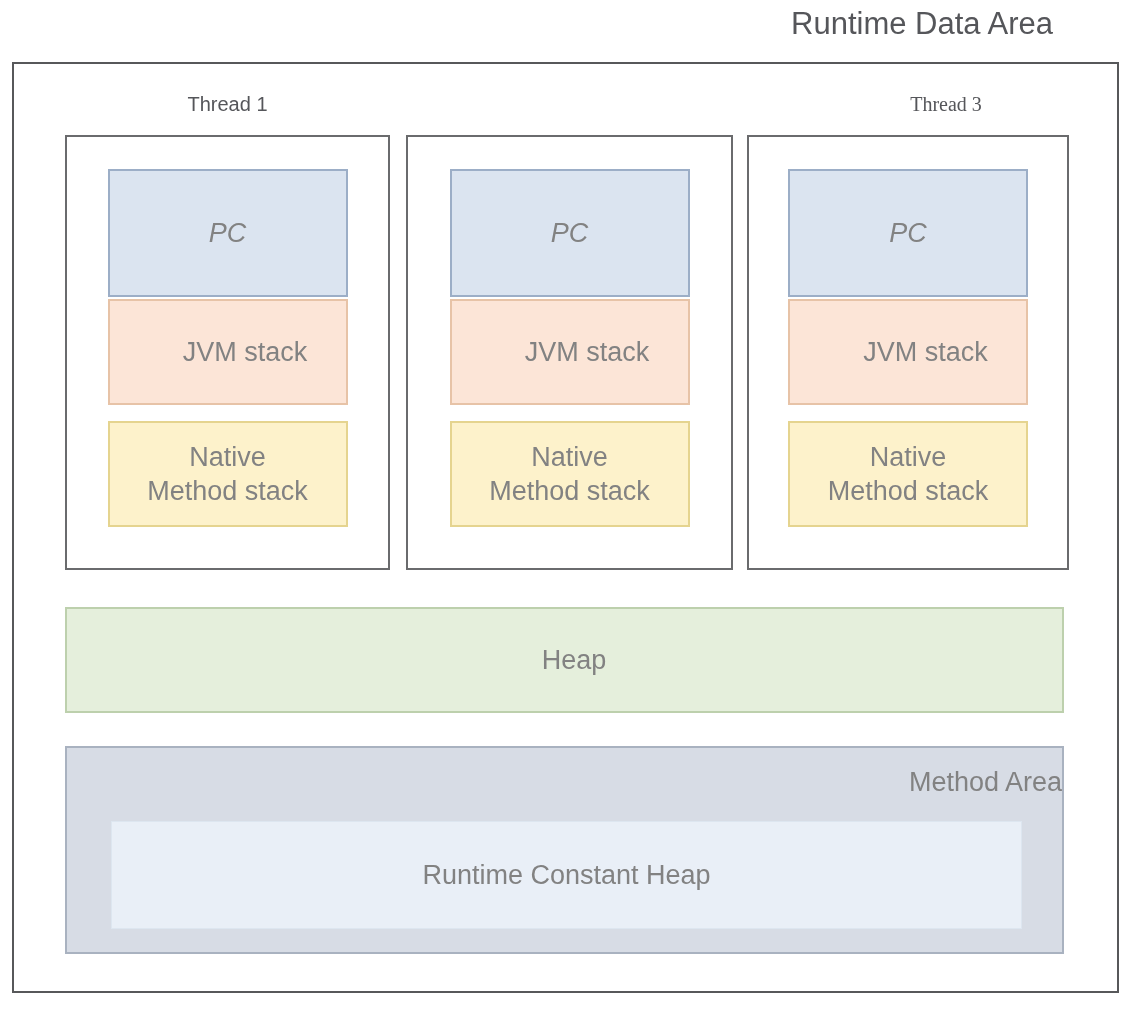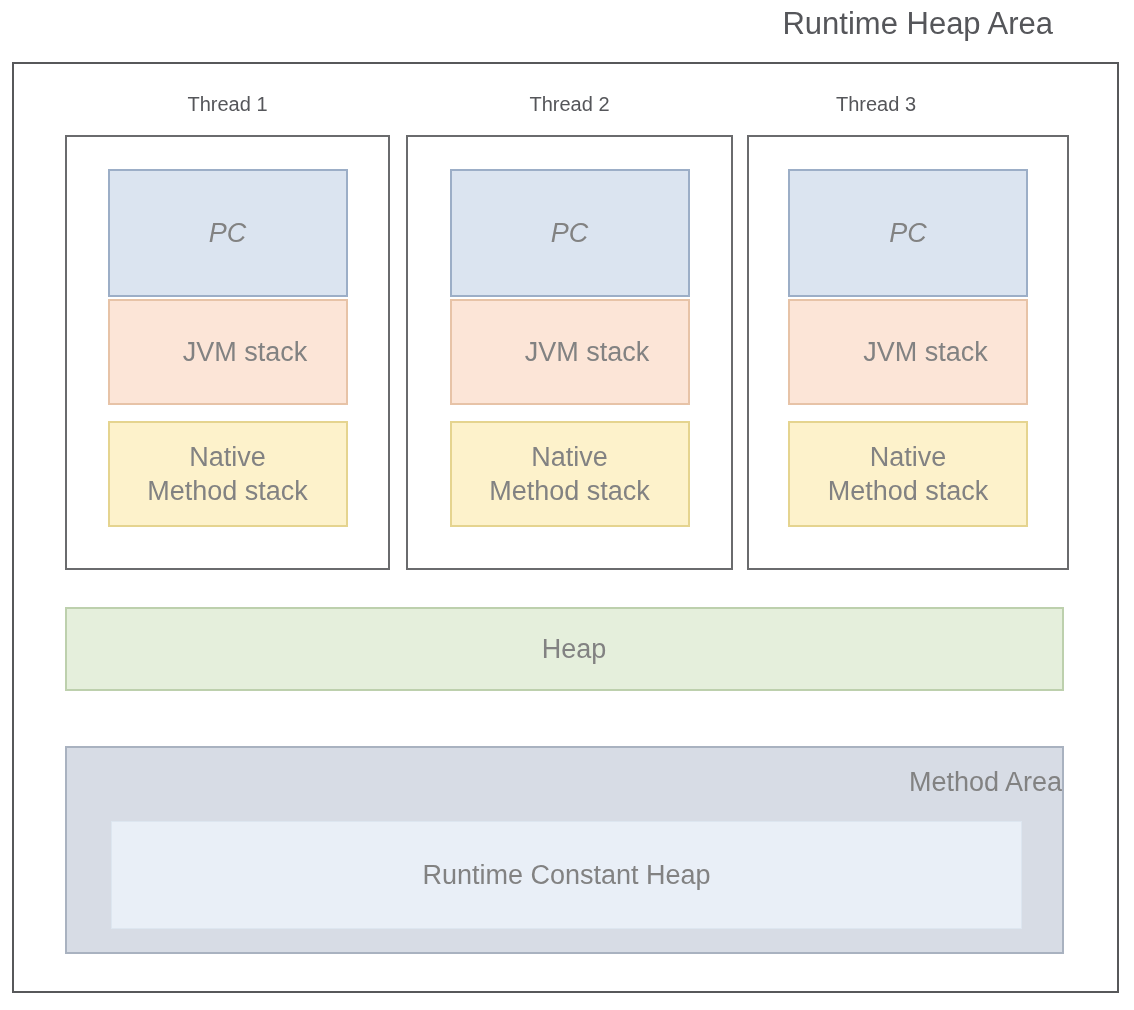--- a/index.html
+++ b/index.html
@@ -34,21 +34,21 @@
     position: absolute;
     top: 20px;
     height: 40px;
     line-height: 40px;
     text-align: center;
     font-size: 20px;
     color: var(--header-text, #55565a);
   }
   .tlabel.t1 { left: 51px;  width: 325px; }
   .tlabel.t2 { left: 392px; width: 327px; }
-  .tlabel.t3 { left: 701px; width: 322px; }
+  .tlabel.t3 { left: 771px; width: 322px; font-family: Liberation Serif, serif; }
   .tbox {
     position: absolute;
     top: 71px;
     height: 435px;
     box-sizing: border-box;
     border: 2px solid var(--thread-border, #6a6b6d);
     background: #ffffff;
   }
   .tbox.t1 { left: 51px;  width: 325px; }
   .tbox.t2 { left: 392px; width: 327px; }
@@ -69,21 +69,21 @@
     color: var(--box-label-text, #828282);
   }
   .cell.pc     { top: 32px;  height: 128px; background: var(--pc-fill, #dbe4f0);     border: 2px solid var(--pc-border, #9caec7); font-style: italic; }
   .cell.jvm    { top: 162px; height: 106px; background: var(--jvm-fill, #fce5d7);    border: 2px solid var(--jvm-border, #e7c3a7); padding-left: 35px; }
   .cell.native { top: 284px; height: 106px; background: var(--native-fill, #fdf2cb); border: 2px solid var(--native-border, #e5d48f); }
   .heap {
     position: absolute;
     left: 51px;
     top: 543px;
     width: 999px;
-    height: 84px;
+    height: 106px;
     box-sizing: border-box;
     background: var(--heap-fill, #e5efdc);
     border: 2px solid var(--heap-border, #bdd0ad);
     display: flex;
     align-items: center;
     justify-content: center;
     font-size: 27px;
     color: var(--box-label-text, #828282);
     padding-left: 19px;
   }
@@ -121,26 +121,25 @@
     justify-content: center;
     font-size: 27px;
     color: var(--box-label-text, #828282);
   }
 </style>
 </head>
 <body>
 
 <div class="canvas">
 
-  <div class="title">Runtime Heap Area</div>
+  <div class="title">Runtime Data Area</div>
 
   <div class="outer">
 
     <div class="tlabel t1">Thread 1</div>
-    <div class="tlabel t2">Thread 2</div>
     <div class="tlabel t3">Thread 3</div>
 
     <div class="tbox t1">
       <div class="cell pc">
         <span>PC</span>
       </div>
       <div class="cell jvm">
         <span>JVM stack</span>
       </div>
       <div class="cell native">

